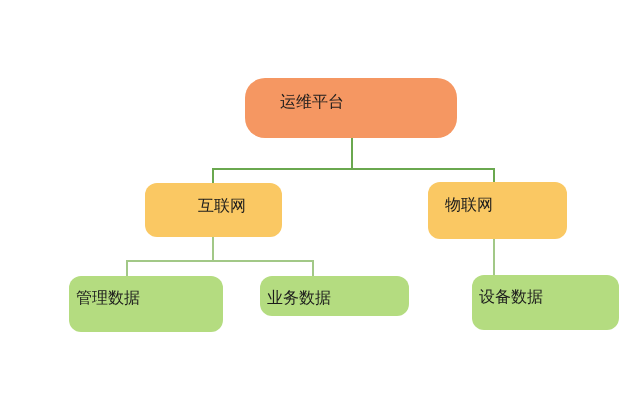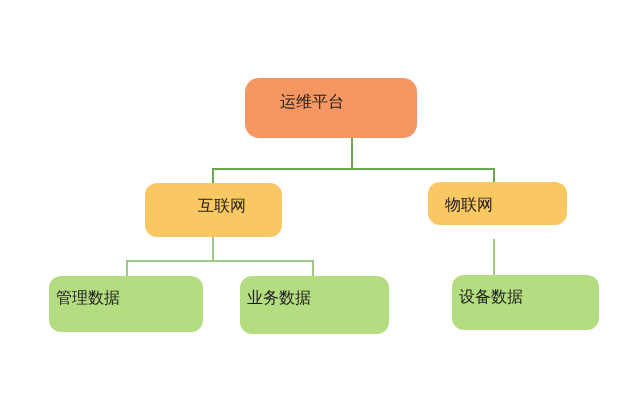--- a/index.html
+++ b/index.html
@@ -19,39 +19,40 @@
     position: absolute;
     box-sizing: border-box;
     color: #1c1c1c;
     font-size: 16px;
     line-height: 1.2;
   }
   .node .label {
     display: block;
   }
   .node-root {
-    left: 245px; top: 78px; width: 172px; height: 60px;
+    left: 245px; top: 78px; width: 212px; height: 60px;
     background: var(--root-fill, #f59762);
-    border-radius: 14px;
+    border-radius: 20px;
     padding: 14px 0 0 35px;
   }
   .node-mid {
     background: var(--mid-fill, #fac863);
     border-radius: 12px;
     padding: 13px 0 0 17px;
   }
   .node-internet { left: 145px; top: 183px; width: 137px; height: 54px; text-align: center; }
-  .node-iot      { left: 428px; top: 182px; width: 139px; height: 43px; }
+  .node-iot      { left: 428px; top: 182px; width: 139px; height: 57px; }
   .node-leaf {
     background: var(--leaf-fill, #b4dc80);
     border-radius: 12px;
     padding: 12px 0 0 7px;
+    margin-left: 20px;
   }
   .node-mgmt   { left: 49px;  top: 276px; width: 154px; height: 56px; }
-  .node-biz    { left: 240px; top: 276px; width: 149px; height: 58px; }
+  .node-biz    { left: 240px; top: 276px; width: 149px; height: 40px; }
   .node-device { left: 452px; top: 275px; width: 147px; height: 55px; }
 
   .connector {
     position: absolute;
     pointer-events: none;
   }
   .lvl1 { background: var(--connector-1, #6aa84f); }
   .lvl2 { background: var(--connector-2, #a2c887); }
 
   .c-root-stem     { left: 351px; top: 138px; width: 2px;  height: 30px; }

